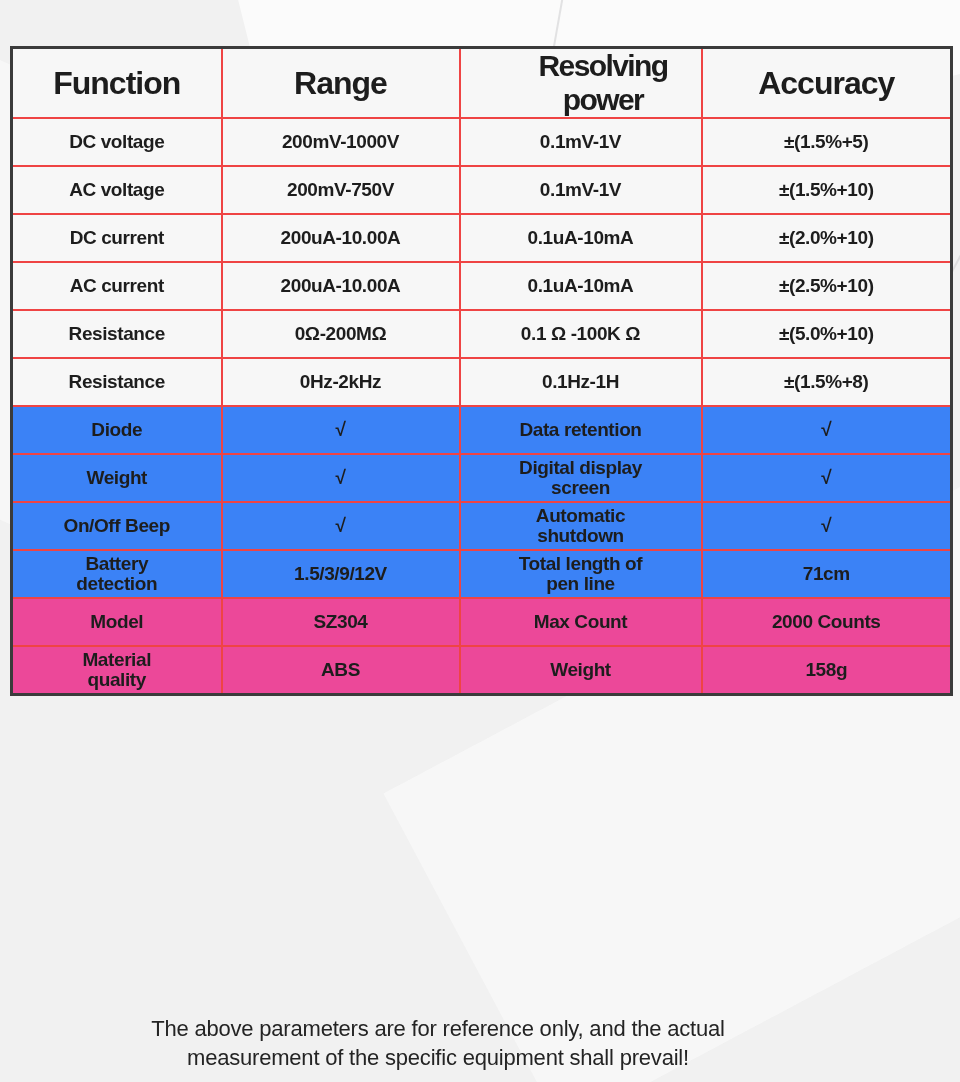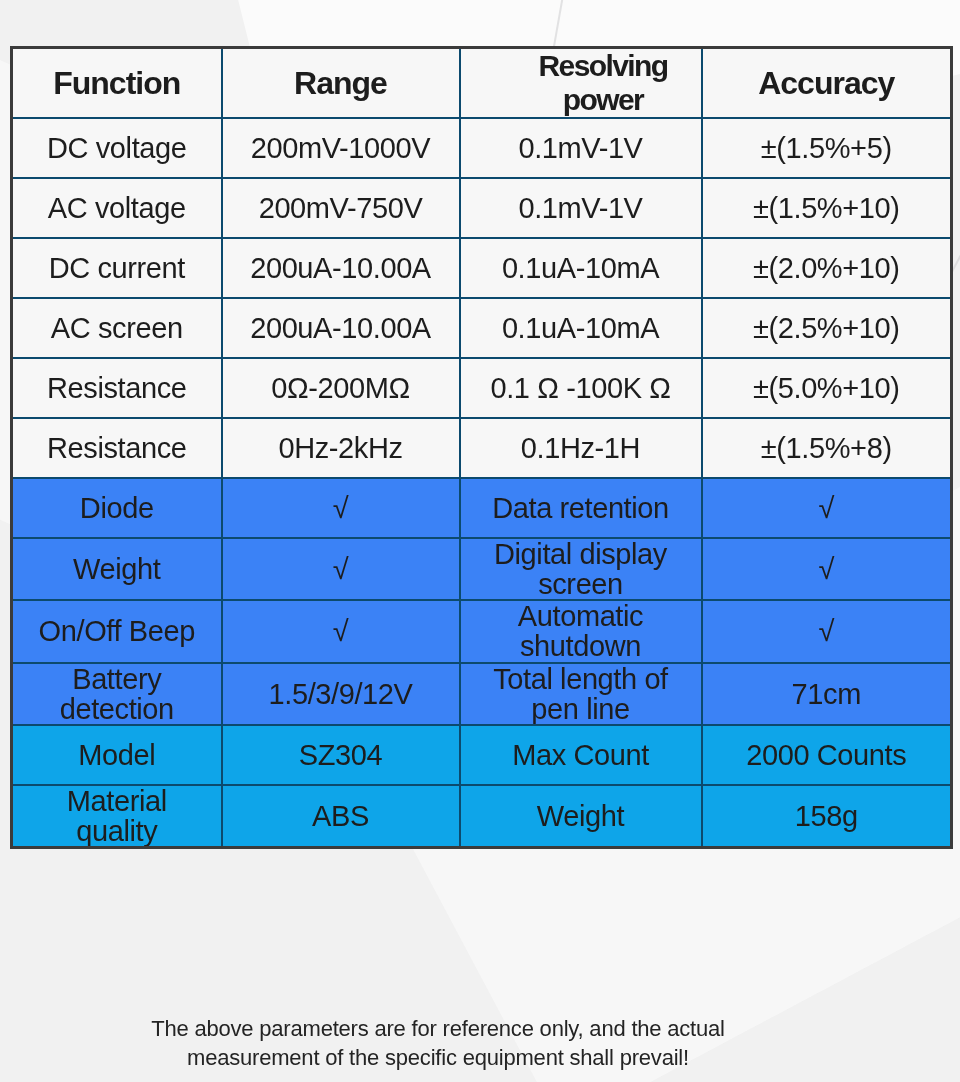--- a/index.html
+++ b/index.html
@@ -24,44 +24,44 @@
   .bg-line.l2 { width: 2px; height: 300px; top: -30px; left: 540px; transform: rotate(10deg); }
 
   .spec-wrap { position: absolute; top: 46px; left: 10px; width: 940px; z-index: 2; }
 
   table.spec {
     width: 940px;
     border-collapse: collapse;
     table-layout: fixed;
   }
   table.spec th, table.spec td {
-    border: 2px solid #0c4a6e;
+    border: 2px solid #ef4444;
     text-align: center;
     vertical-align: middle;
     background: #f7f7f7;
     white-space: pre-line;
     overflow: hidden;
   }
   table.spec { border: 3px solid #3b3b3b; }
   table.spec th {
     height: 70px;
     font-size: 32px;
     font-weight: 700;
     letter-spacing: -1px;
   }
   table.spec th.tight { font-size: 30px; letter-spacing: -1.6px; padding-left: 45px; }
   table.spec td {
-    height: 60px;
-    font-size: 29px;
-    font-weight: 400;
+    height: 48px;
+    font-size: 19px;
+    font-weight: 700;
     letter-spacing: -0.4px;
     line-height: 1.04;
   }
   tr.band-gray td { background: #3b82f6; }
-  tr.band-blue td { background: #0ea5e9; }
+  tr.band-blue td { background: #ec4899; }
 
   .col-function  { width: 210px; }
   .col-range     { width: 238px; }
   .col-resolving { width: 242px; }
   .col-accuracy  { width: 250px; }
 
   .footnote {
     position: absolute;
     top: 1014px;
     left: 0;
@@ -112,21 +112,21 @@
       <td>0.1mV-1V</td>
       <td>±(1.5%+10)</td>
     </tr>
     <tr>
       <td>DC current</td>
       <td>200uA-10.00A</td>
       <td>0.1uA-10mA</td>
       <td>±(2.0%+10)</td>
     </tr>
     <tr>
-      <td>AC screen</td>
+      <td>AC current</td>
       <td>200uA-10.00A</td>
       <td>0.1uA-10mA</td>
       <td>±(2.5%+10)</td>
     </tr>
     <tr>
       <td>Resistance</td>
       <td>0Ω-200MΩ</td>
       <td>0.1 Ω -100K Ω</td>
       <td>±(5.0%+10)</td>
     </tr>

